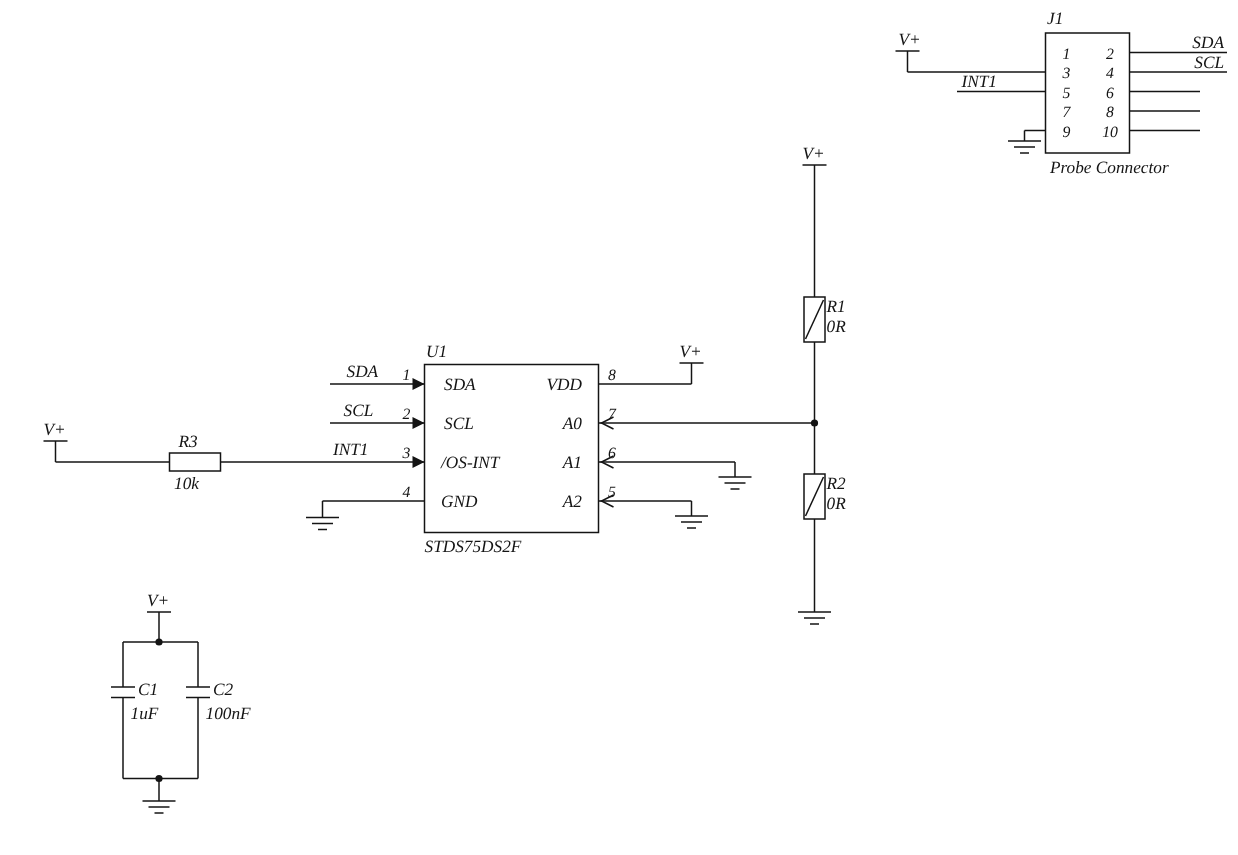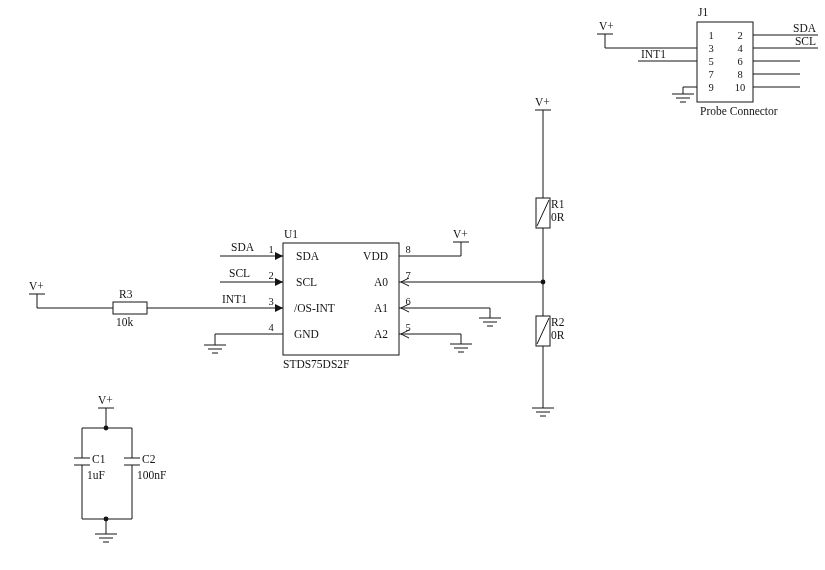--- a/index.html
+++ b/index.html
@@ -1,16 +1,16 @@
 <!DOCTYPE html>
 <html><head>
 <meta charset="utf-8">
 <style>
   html,body{margin:0;padding:0;background:#ffffff;}
-  .sheet{width:825px;height:570px;background:#ffffff;position:relative;overflow:hidden;}
+  .sheet{width:825px;height:570px;background:#ffffff;position:relative;overflow:hidden;font-style:italic;}
   svg{display:block;}
   svg text{font-family:"Liberation Serif", serif;font-size:11.5px;fill:#141414;}
   svg .pin-num{font-size:10.5px;}
   svg line, svg rect, svg polyline{stroke:#141414;stroke-width:1;fill:none;}
   svg .dot{fill:#141414;stroke:none;}
   svg .arrow{fill:#141414;stroke:none;}
 </style>
 </head>
 <body>
 

